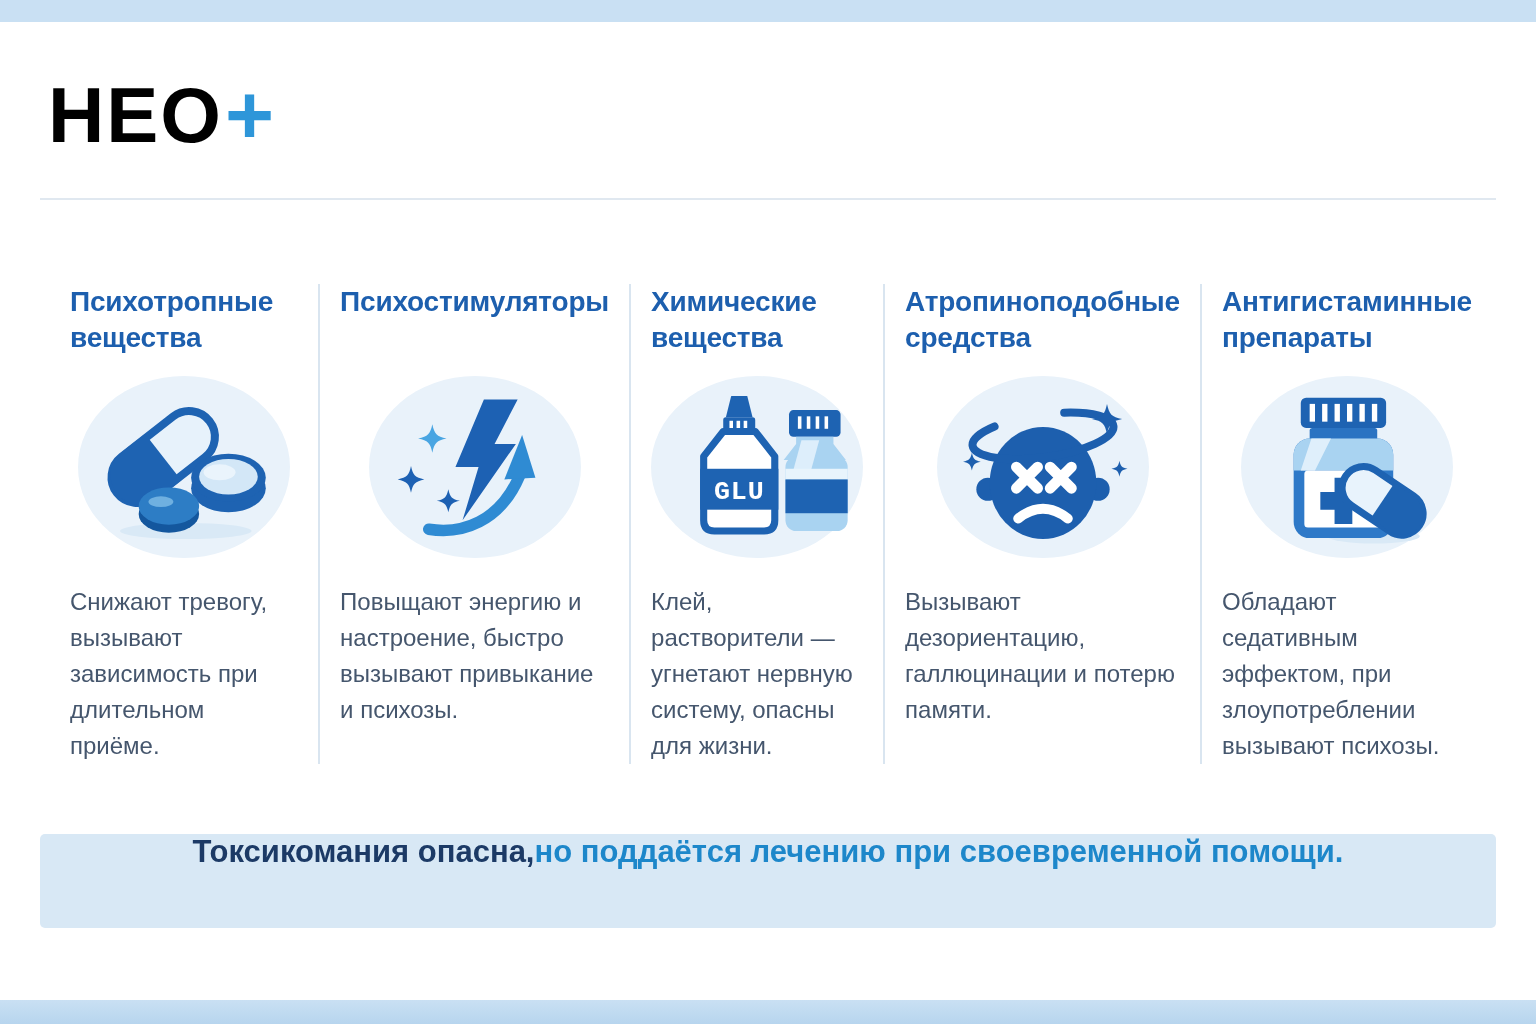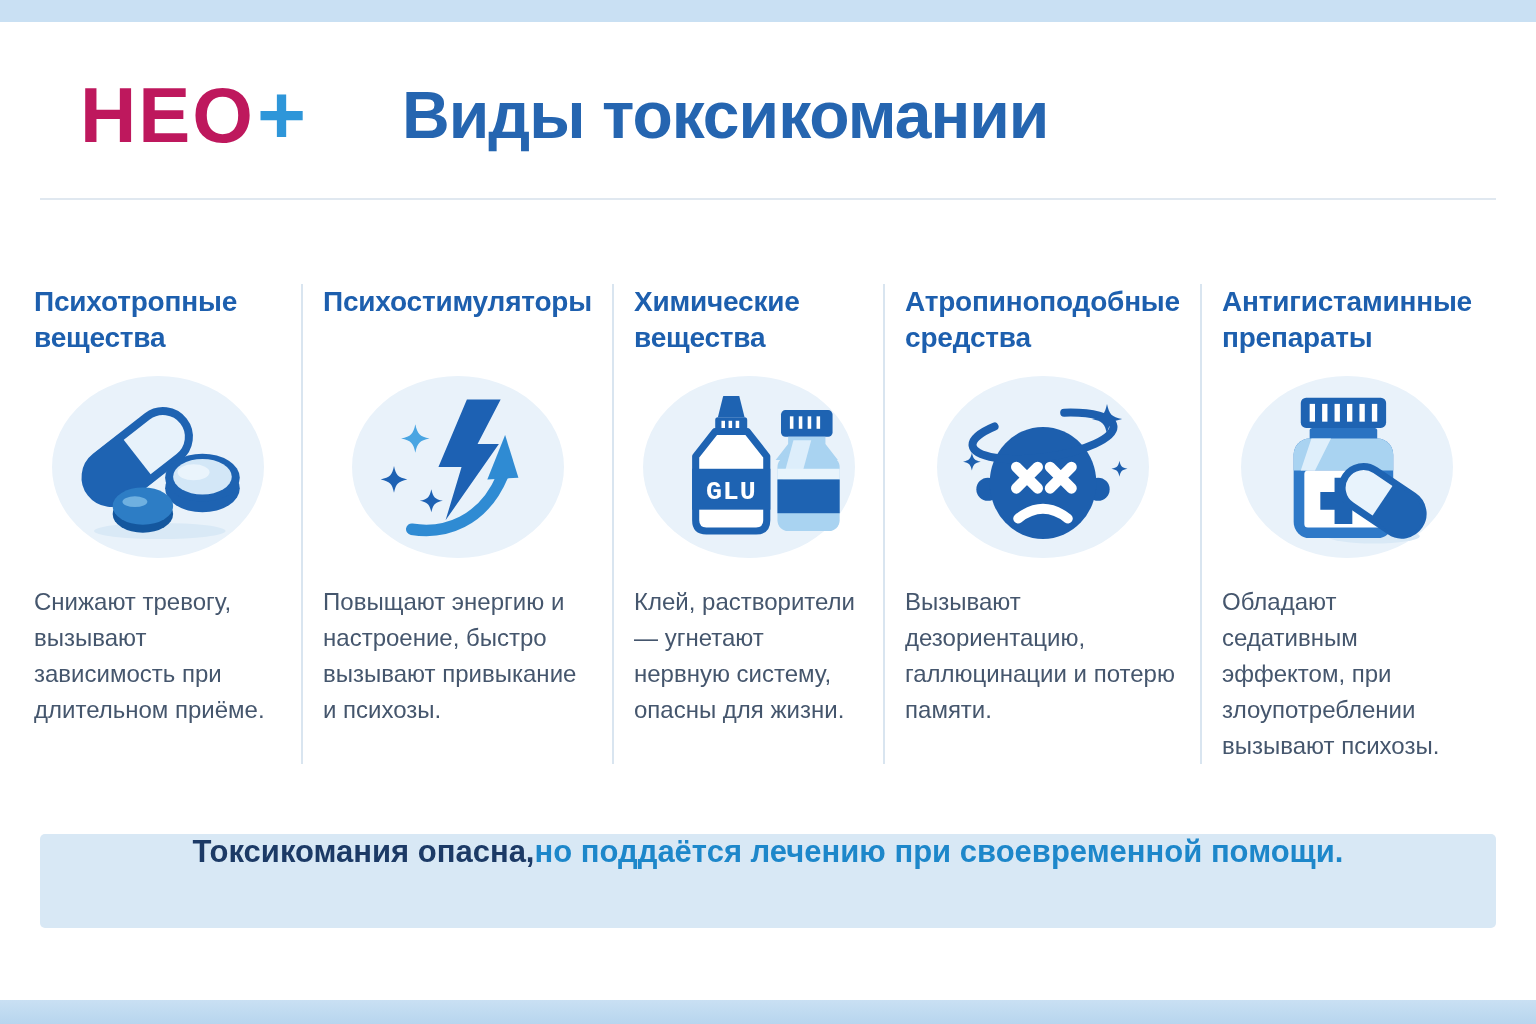--- a/index.html
+++ b/index.html
@@ -8,29 +8,29 @@
     background:#ffffff;
     font-family:"Liberation Sans","DejaVu Sans",sans-serif;
   }
   .band { width:100%; }
   .band-top { height:22px; background:#c9e0f3; }
   .band-bottom { height:24px; background:linear-gradient(#c9e0f3,#b7d5ee); }
   .content { height:978px; box-sizing:border-box; }
 
   header { display:flex; align-items:center; padding:38px 48px 0 48px; height:110px; }
   .logo { display:flex; align-items:center; line-height:1; }
-  .logo-text { font-size:78px; font-weight:bold; color:#be185d; letter-spacing:2px;margin-left:32px; }
+  .logo-text { font-size:78px; font-weight:bold; color:#000000; letter-spacing:2px; }
   .logo-plus { font-size:84px; font-weight:bold; color:#2e96d9; margin-left:2px; }
   h1.title { font-size:66px; font-weight:bold; color:#2565b0; margin:0 0 0 96px; letter-spacing:-1px; }
 
   .header-divider { margin:28px 40px 0 40px; border:none; border-top:2px solid #e0e8f0; }
 
   .columns {
     display:grid; grid-template-columns:repeat(5,1fr);
-    margin:84px 44px 0 32px;
+    margin:84px 44px 0 68px;
   }
   .column { padding:0 20px; }
   .column:first-child { padding-left:2px; }
   .column:not(:last-child) { border-right:2px solid #d9e5f0; }
   .column h2 {
     font-size:28px; line-height:1.28; font-weight:bold;
     color:#1d5fae; margin:0; min-height:90px; letter-spacing:-0.2px;
   }
   .bubble {
     width:212px; height:182px; border-radius:50%;
@@ -56,21 +56,20 @@
 <div>
   <div class="band band-top"></div>
 
   <div class="content">
 
     <header>
       <div class="logo">
         <span class="logo-text">НЕО</span>
         <span class="logo-plus">+</span>
       </div>
-      <h1 class="title">Виды токсикомании</h1>
     </header>
 
     <hr class="header-divider">
 
     <main class="columns">
 
       <section class="column">
         <h2>Психотропные вещества</h2>
         <div class="bubble">
           <svg viewBox="0 0 220 180" xmlns="http://www.w3.org/2000/svg">

